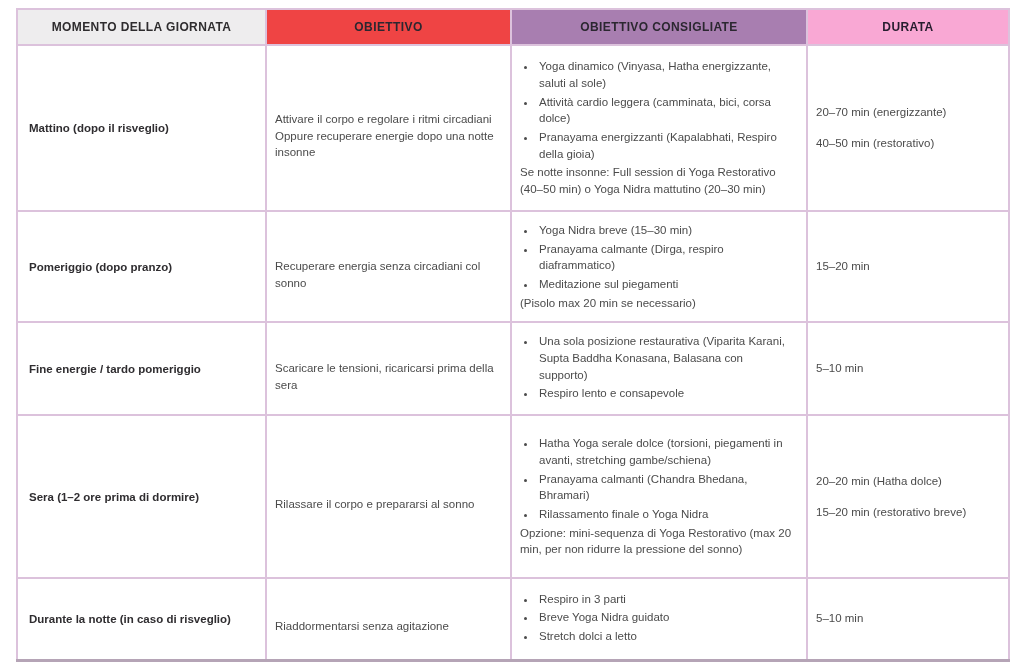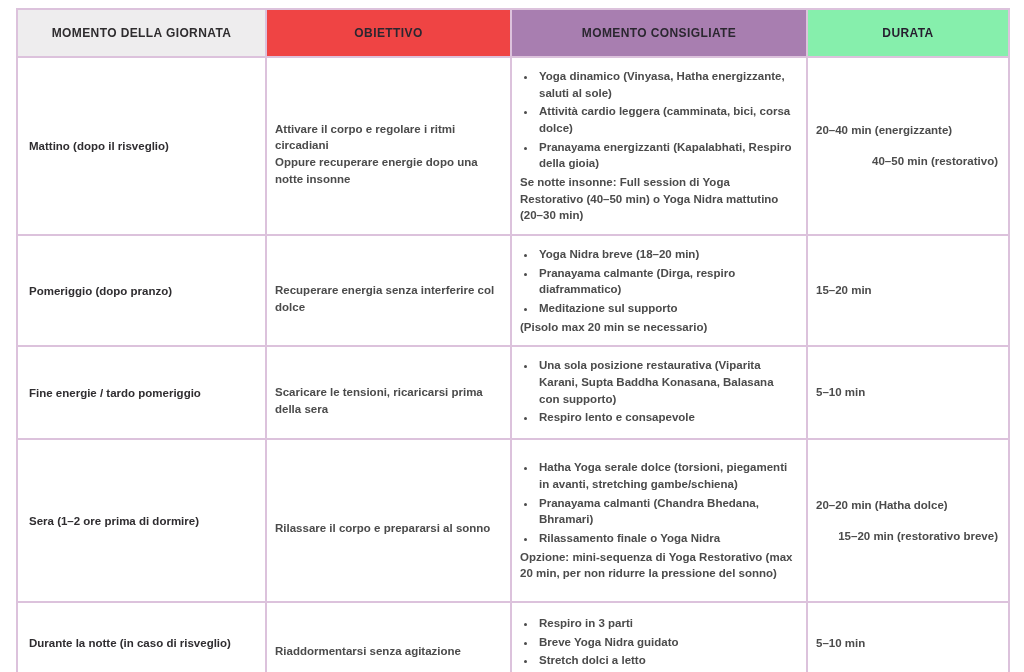--- a/index.html
+++ b/index.html
@@ -32,101 +32,101 @@
     font-size: 12px;
     font-weight: bold;
     letter-spacing: 0.4px;
     color: #2b2730;
     text-align: center;
     padding: 6px 10px;
   }
   th.h-momento  { background: #eeedee; color: #2e2c2e; }
   th.h-obiettivo { background: #ef4444; }
   th.h-pratiche  { background: #a87eb0; }
-  th.h-durata    { background: #86efac; color: #261d2e; }
+  th.h-durata    { background: #f9a8d4; color: #261d2e; }
 
-  tr.hdr { height: 48px; }
+  tr.hdr { height: 36px; }
   tr.r0 { height: 166px; }
   tr.r1 { height: 98px; }
   tr.r2 { height: 92px; }
   tr.r3 { height: 163px; }
   tr.r4 { height: 82px; }
 
-  td { font-size: 11.5px; line-height: 1.45; font-weight: bold; }
+  td { font-size: 11.5px; line-height: 1.45; }
 
   td.c-momento {
     padding: 8px 10px 7px 11px;
     font-weight: bold;
     color: #2f2d30;
   }
   td.c-obiettivo { padding: 24px 12px 8px 8px; }
   td.c-obiettivo p { margin: 0; }
   td.c-obiettivo p + p { }
 
   td.c-pratiche { padding: 10px 12px 10px 8px; }
   td.c-pratiche ul {
     margin: 0;
     padding-left: 17px;
   }
   td.c-pratiche li { margin: 0 0 2px 0; padding-left: 2px; }
   td.c-pratiche p.note { margin: 1px 0 0 0; }
 
   td.c-durata { padding: 8px 10px 8px 8px; }
   td.c-durata p { margin: 0; }
-  td.c-durata p + p { margin-top: 14px; text-align: right; }
+  td.c-durata p + p { margin-top: 14px; }
 </style>
 </head>
 <body>
 
 <div class="page">
   <table class="schedule">
     <colgroup>
       <col style="width:249px">
       <col style="width:245px">
       <col style="width:296px">
       <col style="width:202px">
     </colgroup>
     <thead>
       <tr class="hdr">
         <th class="h-momento">MOMENTO DELLA GIORNATA</th>
         <th class="h-obiettivo">OBIETTIVO</th>
-        <th class="h-pratiche">MOMENTO CONSIGLIATE</th>
+        <th class="h-pratiche">OBIETTIVO CONSIGLIATE</th>
         <th class="h-durata">DURATA</th>
       </tr>
     </thead>
     <tbody>
       <tr class="r0">
         <td class="c-momento">Mattino (dopo il risveglio)</td>
         <td class="c-obiettivo">
             <p>Attivare il corpo e regolare i ritmi circadiani</p>
             <p>Oppure recuperare energie dopo una notte insonne</p>
           </td>
         <td class="c-pratiche">
           <ul>
               <li>Yoga dinamico (Vinyasa, Hatha energizzante, saluti al sole)</li>
               <li>Attività cardio leggera (camminata, bici, corsa dolce)</li>
               <li>Pranayama energizzanti (Kapalabhati, Respiro della gioia)</li>
             </ul>
           <p class="note">Se notte insonne: Full session di Yoga Restorativo (40–50 min) o Yoga Nidra mattutino (20–30 min)</p>
         </td>
         <td class="c-durata">
-            <p>20–40 min (energizzante)</p>
+            <p>20–70 min (energizzante)</p>
             <p>40–50 min (restorativo)</p>
           </td>
       </tr>
       <tr class="r1">
         <td class="c-momento">Pomeriggio (dopo pranzo)</td>
         <td class="c-obiettivo">
-            <p>Recuperare energia senza interferire col dolce</p>
+            <p>Recuperare energia senza circadiani col sonno</p>
           </td>
         <td class="c-pratiche">
           <ul>
-              <li>Yoga Nidra breve (18–20 min)</li>
+              <li>Yoga Nidra breve (15–30 min)</li>
               <li>Pranayama calmante (Dirga, respiro diaframmatico)</li>
-              <li>Meditazione sul supporto</li>
+              <li>Meditazione sul piegamenti</li>
             </ul>
           <p class="note">(Pisolo max 20 min se necessario)</p>
         </td>
         <td class="c-durata">
             <p>15–20 min</p>
           </td>
       </tr>
       <tr class="r2">
         <td class="c-momento">Fine energie / tardo pomeriggio</td>
         <td class="c-obiettivo">

